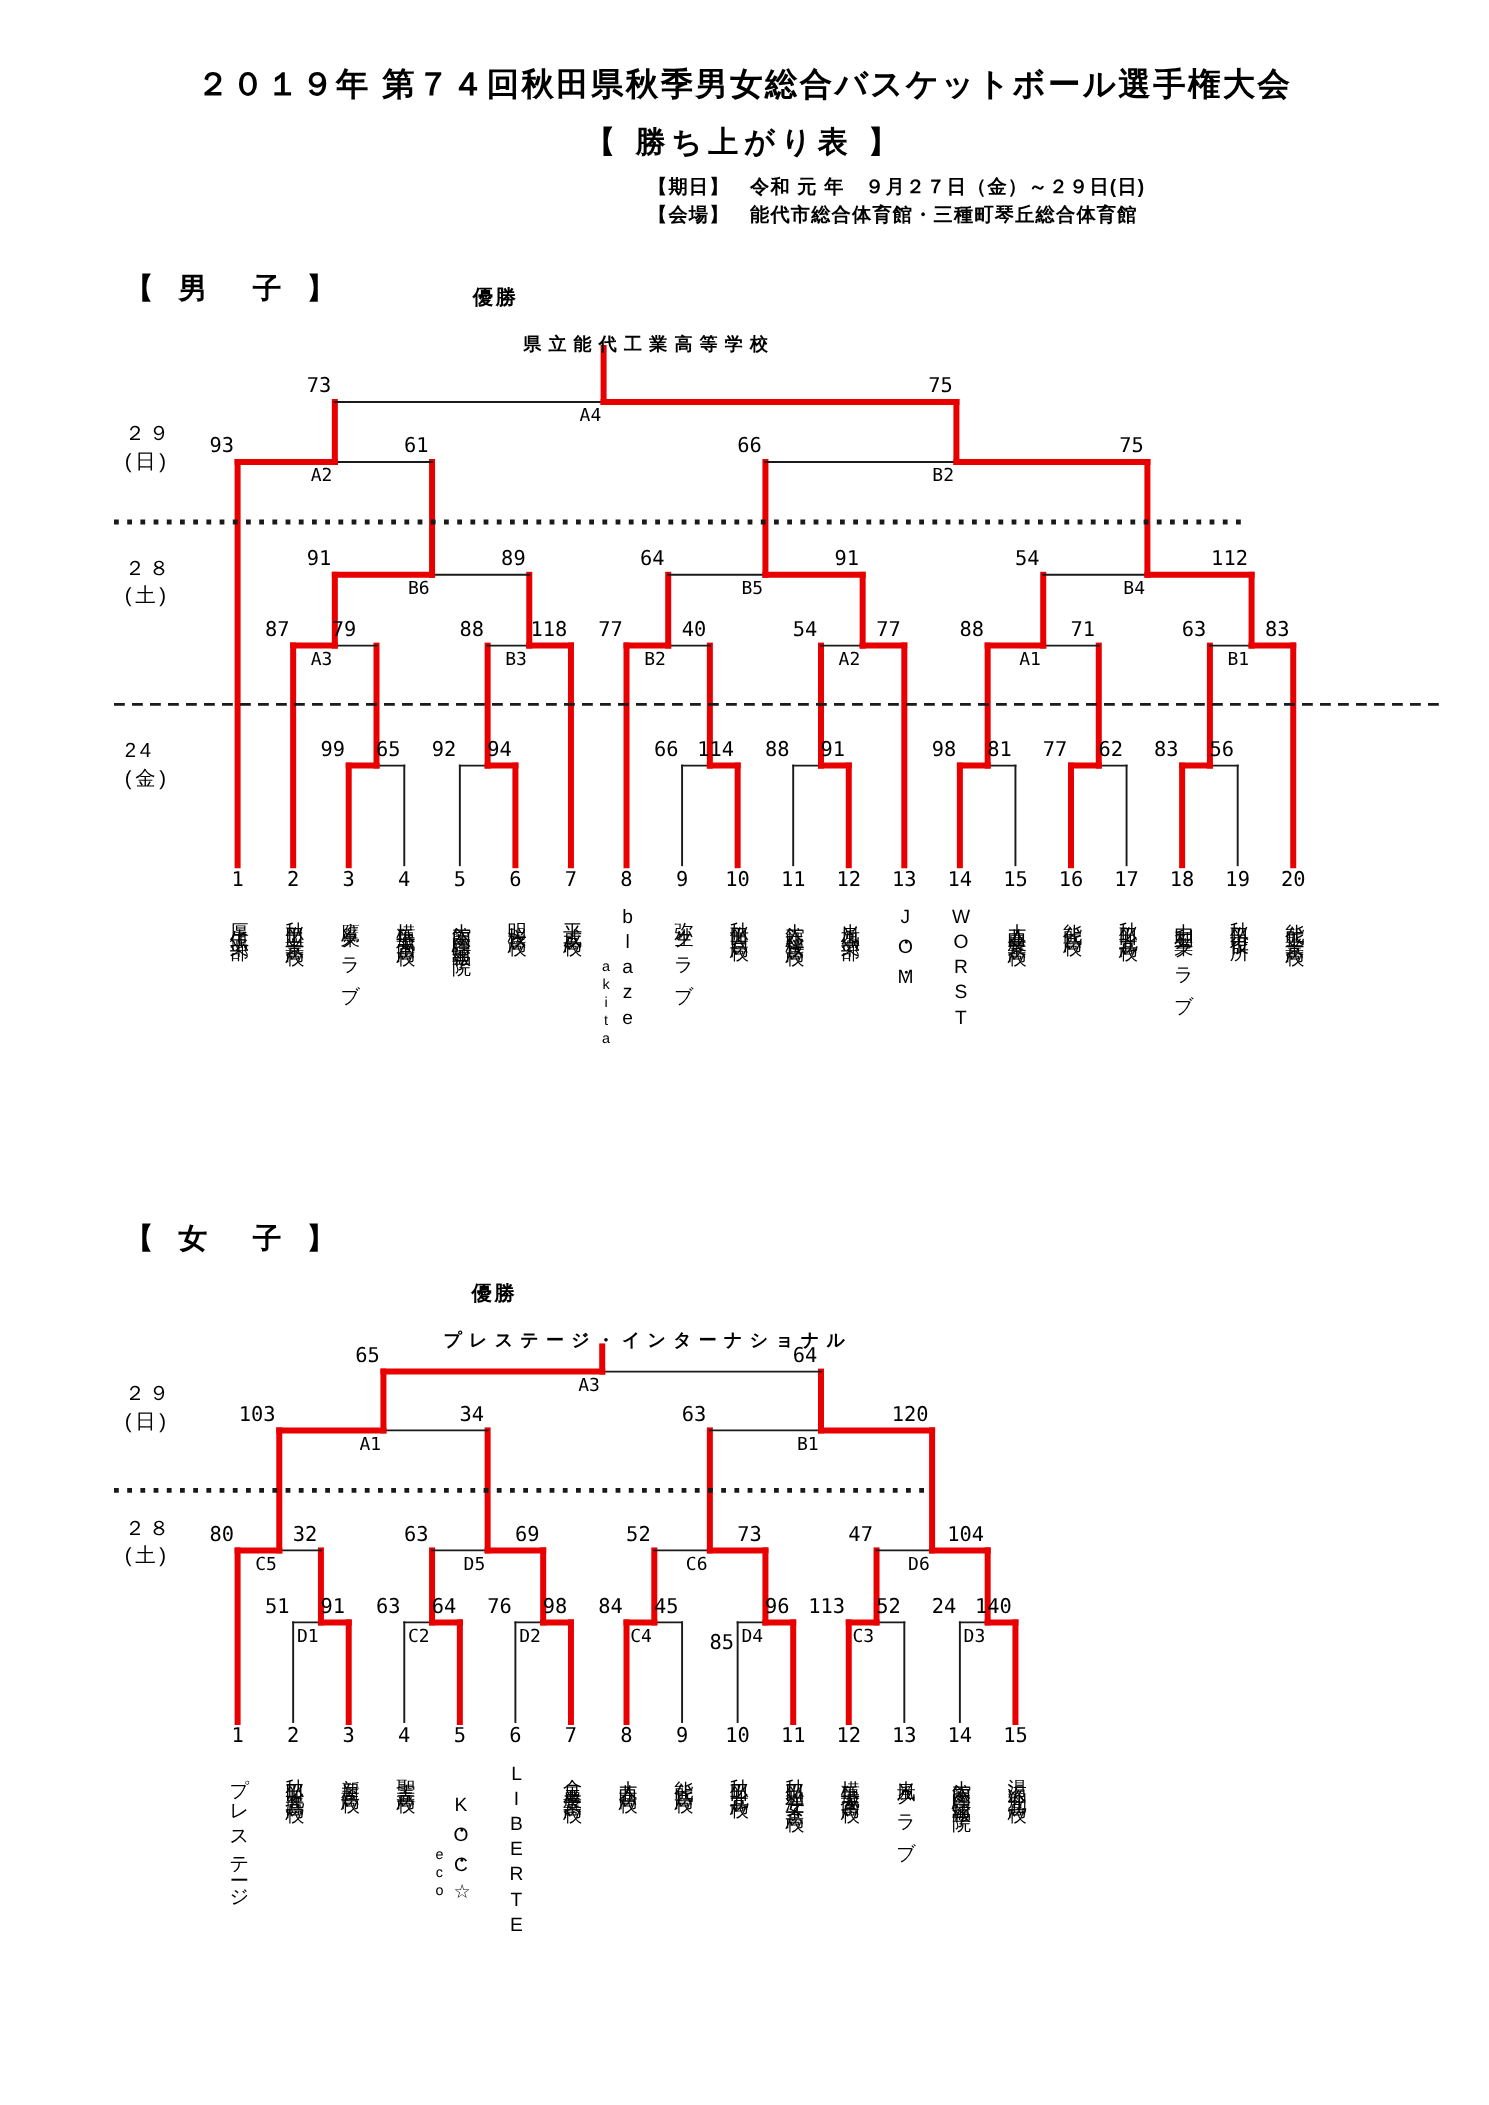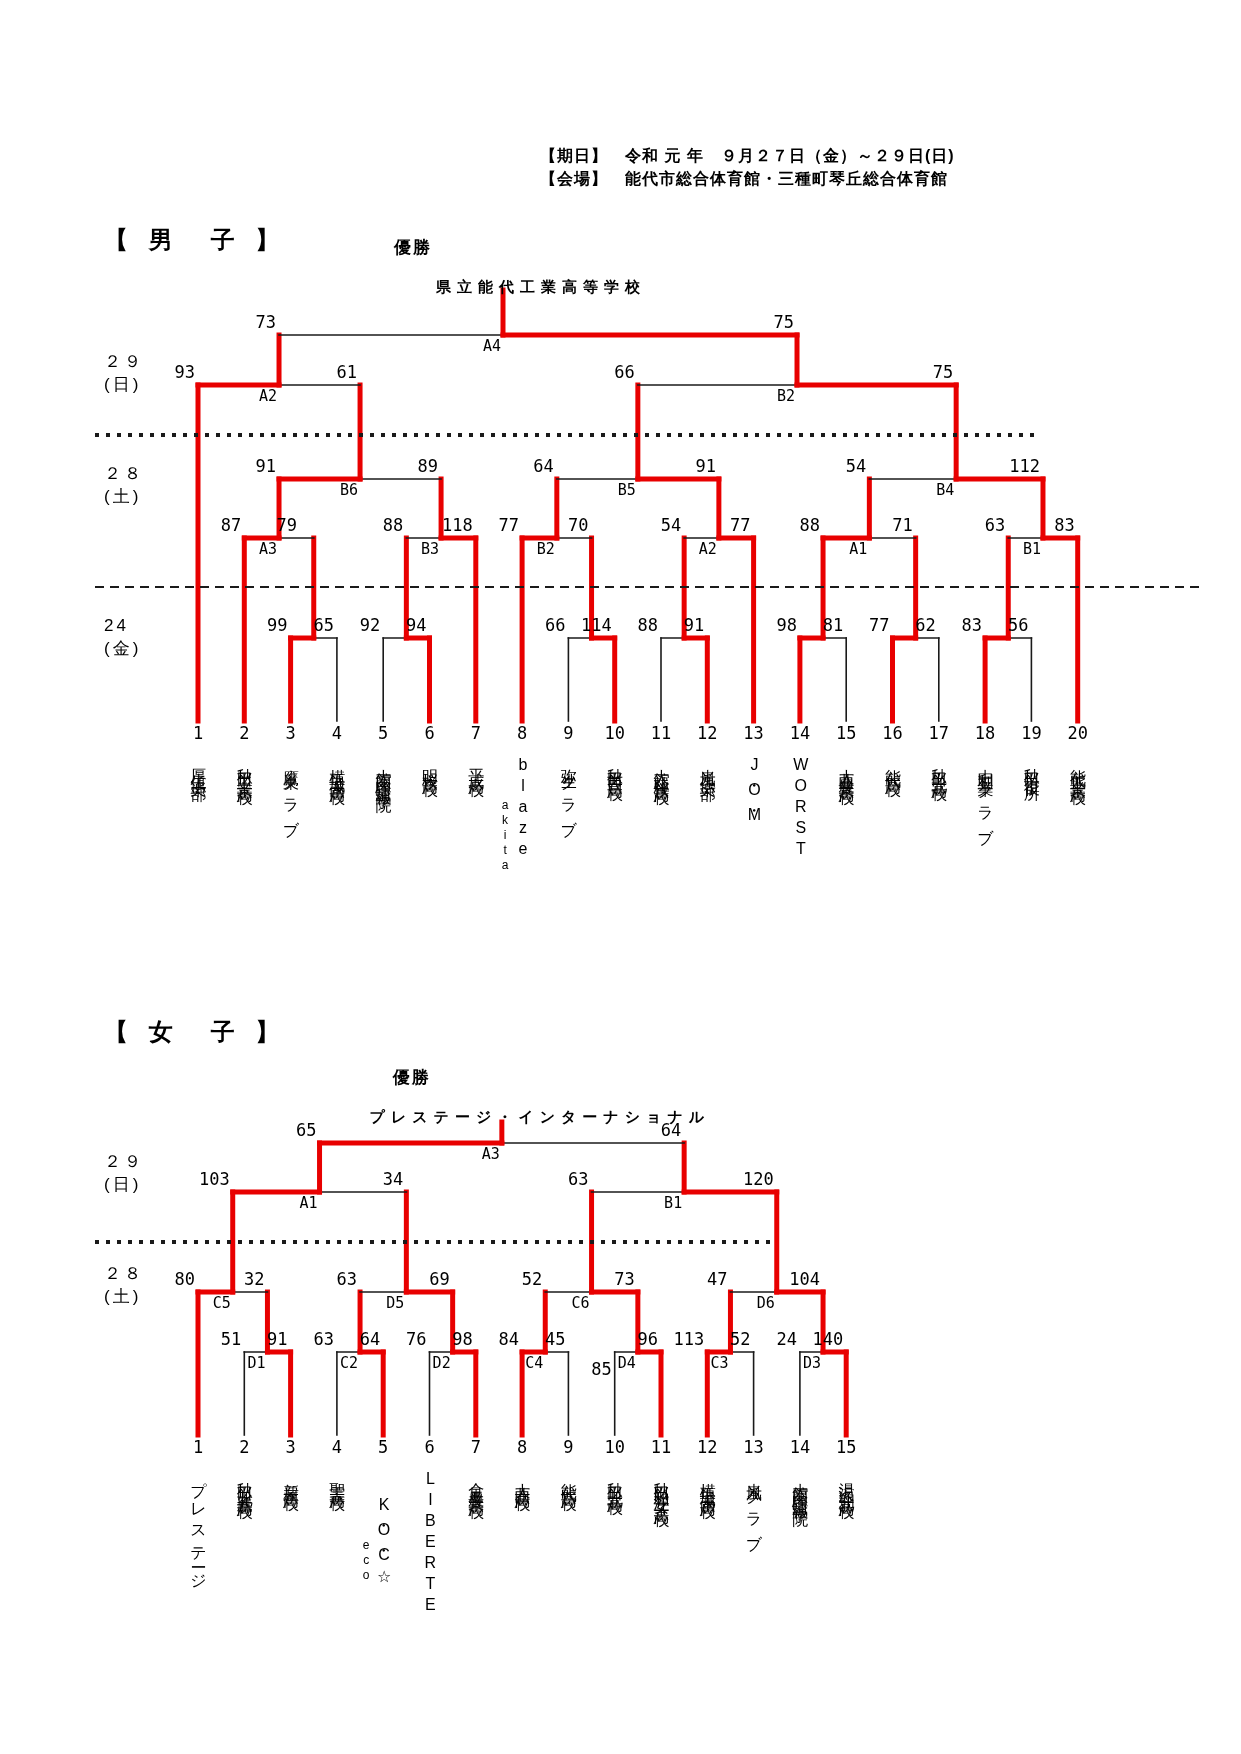--- a/index.html
+++ b/index.html
@@ -167,20 +167,22 @@
       <line x1="319.5375" y1="1192" x2="319.5375" y2="1143" stroke="#e80000" stroke-width="5" stroke-linecap="square"></line>
       <line x1="591.55" y1="1192" x2="776.75" y2="1192" stroke="#1a1a1a" stroke-width="1.6" stroke-linecap="square"></line>
       <line x1="776.75" y1="1192" x2="684.15" y2="1192" stroke="#e80000" stroke-width="5" stroke-linecap="square"></line>
       <line x1="684.15" y1="1192" x2="684.15" y2="1143" stroke="#e80000" stroke-width="5" stroke-linecap="square"></line>
       <line x1="319.5375" y1="1143" x2="684.15" y2="1143" stroke="#1a1a1a" stroke-width="1.6" stroke-linecap="square"></line>
       <line x1="319.5375" y1="1143" x2="501.84375" y2="1143" stroke="#e80000" stroke-width="5" stroke-linecap="square"></line>
       <line x1="501.84375" y1="1143" x2="501.84375" y2="1122" stroke="#e80000" stroke-width="5" stroke-linecap="square"></line>
       <line x1="95" y1="1242" x2="775" y2="1242" stroke="#1a1a1a" stroke-width="4" stroke-linecap="butt" stroke-dasharray="4 7"></line>
     </svg>
 
+  <div class="hdr title">２０１９年 第７４回秋田県秋季男女総合バスケットボール選手権大会</div>
+  <div class="hdr subtitle">【 勝ち上がり表 】</div>
   <div class="meta" id="event-date">【期日】　令和 元 年　９月２７日（金）～２９日(日)</div>
   <div class="meta" id="event-venue">【会場】　能代市総合体育館・三種町琴丘総合体育館</div>
 
   <div class="section" id="men-title">【 男　子 】</div>
   <div class="section" id="women-title">【 女　子 】</div>
 
   <div id="text-layer">
       <div class="score" style="left: 237.6px; top: 615px;">99</div>
       <div class="score" style="left: 283.9px; top: 615px;">65</div>
       <div class="score" style="left: 330.2px; top: 615px;">92</div>
@@ -195,21 +197,21 @@
       <div class="score" style="left: 885.8px; top: 615px;">62</div>
       <div class="score" style="left: 932.1px; top: 615px;">83</div>
       <div class="score" style="left: 978.4px; top: 615px;">56</div>
       <div class="score" style="left: 191.3px; top: 515px;">87</div>
       <div class="score" style="left: 247px; top: 515px;">79</div>
       <div class="glabel" style="left: 236.025px; top: 541px;">A3</div>
       <div class="score" style="left: 353.35px; top: 515px;">88</div>
       <div class="score" style="left: 422.8px; top: 515px;">118</div>
       <div class="glabel" style="left: 398.075px; top: 541px;">B3</div>
       <div class="score" style="left: 469.1px; top: 515px;">77</div>
-      <div class="score" style="left: 538.55px; top: 515px;">70</div>
+      <div class="score" style="left: 538.55px; top: 515px;">40</div>
       <div class="glabel" style="left: 513.825px; top: 541px;">B2</div>
       <div class="score" style="left: 631.15px; top: 515px;">54</div>
       <div class="score" style="left: 700.6px; top: 515px;">77</div>
       <div class="glabel" style="left: 675.875px; top: 541px;">A2</div>
       <div class="score" style="left: 770.05px; top: 515px;">88</div>
       <div class="score" style="left: 862.65px; top: 515px;">71</div>
       <div class="glabel" style="left: 826.35px; top: 541px;">A1</div>
       <div class="score" style="left: 955.25px; top: 515px;">63</div>
       <div class="score" style="left: 1024.7px; top: 515px;">83</div>
       <div class="glabel" style="left: 999.975px; top: 541px;">B1</div>

